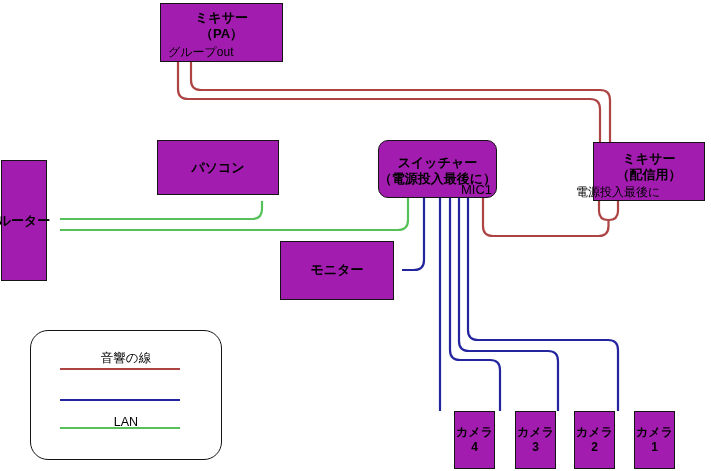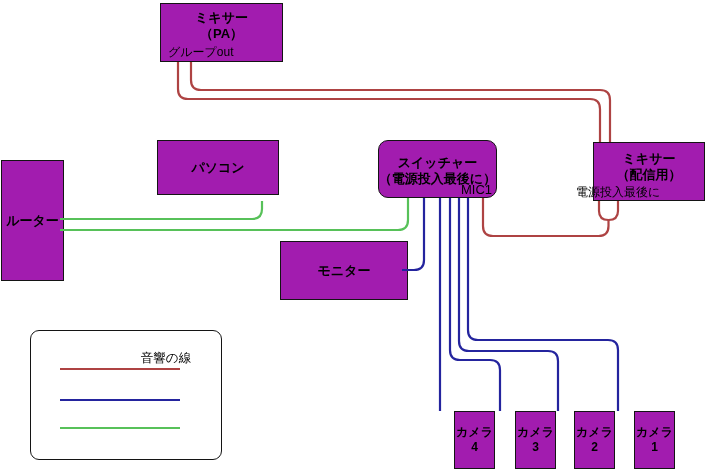--- a/index.html
+++ b/index.html
@@ -25,22 +25,22 @@
   #edges {
     position: absolute; left: 0; top: 0; z-index: 3; pointer-events: none;
   }
   #edges path { fill: none; stroke-width: 2.2px; }
   path.edge-audio { stroke: #ae4343; }
   path.edge-hdmi  { stroke: #24249e; }
   path.edge-lan   { stroke: #57c159; }
   path.legend-line { stroke-width: 2.5px; }
   .legend {
     position: absolute; left: 30px; top: 330px; width: 192px; height: 130px;
-    border: 1.5px solid #141414; border-radius: 9px; box-sizing: border-box;
-    background: #fff; z-index: 1; padding-left: 40px;
+    border: 1.5px solid #141414; border-radius: 18px; box-sizing: border-box;
+    background: #fff; z-index: 1;
   }
   .legend .legend-label {
     position: absolute; width: 100%; text-align: center;
     font-size: 12.5px; line-height: 14px; font-weight: normal;
   }
   .camera { width: 41px; height: 58px; top: 411px; font-size: 12px; line-height: 15px; margin-left: 34px; }
 </style>
 </head>
 <body>
 
@@ -59,25 +59,25 @@
   <div class="lbl" style="font-size:13px;">（電源投入最後に）</div>
   <div class="port" style="right:4px; bottom:1px; font-size:13px;">MIC1</div>
 </div>
 
 <div class="node top-align" style="left:593px; top:142px; width:112px; height:59px; padding-top:8px;">
   <div class="lbl">ミキサー</div>
   <div class="lbl">（配信用）</div>
   <div class="port" style="left:-18px; bottom:1px;">電源投入最後に</div>
 </div>
 
-<div class="node" style="left:1px; top:160px; width:63px; height:121px;">
+<div class="node" style="left:1px; top:160px; width:46px; height:121px;">
   <div class="lbl">ルーター</div>
 </div>
 
-<div class="node" style="left:280px; top:241px; width:128px; height:59px;">
+<div class="node" style="left:280px; top:241px; width:114px; height:59px;font-family:Liberation Mono, monospace;">
   <div class="lbl">モニター</div>
 </div>
 
 <div class="node camera" style="left:420px;">
   <div class="lbl">カメラ</div>
   <div class="lbl">4</div>
 </div>
 <div class="node camera" style="left:481px;">
   <div class="lbl">カメラ</div>
   <div class="lbl">3</div>
@@ -86,20 +86,21 @@
   <div class="lbl">カメラ</div>
   <div class="lbl">2</div>
 </div>
 <div class="node camera" style="left:600px;">
   <div class="lbl">カメラ</div>
   <div class="lbl">1</div>
 </div>
 
 <div class="legend">
   <div class="legend-label" style="top:20px;">音響の線</div>
+  <div class="legend-label" style="top:84px;">LAN</div>
 </div>
 
 <svg id="edges" width="711" height="471" viewBox="0 0 711 471">
 
   <path class="edge-audio" d="M 191 62 L 191 80 Q 191 90 201 90 L 600 90 Q 610 90 610 100 L 610 142" stroke="#ae4343"></path>
   <path class="edge-audio" d="M 178 62 L 178 89 Q 178 99 188 99 L 590 99 Q 600 99 600 109 L 600 142" stroke="#ae4343"></path>
 
   <path class="edge-audio" d="M 599 201 L 599 211 Q 599 220 608.5 220 Q 618 220 618 211 L 618 201" stroke="#ae4343"></path>
   <path class="edge-audio" d="M 608.5 220 L 608.5 226 Q 608.5 236 598.5 236 L 493 236 Q 483 236 483 226 L 483 198" stroke="#ae4343"></path>
 

